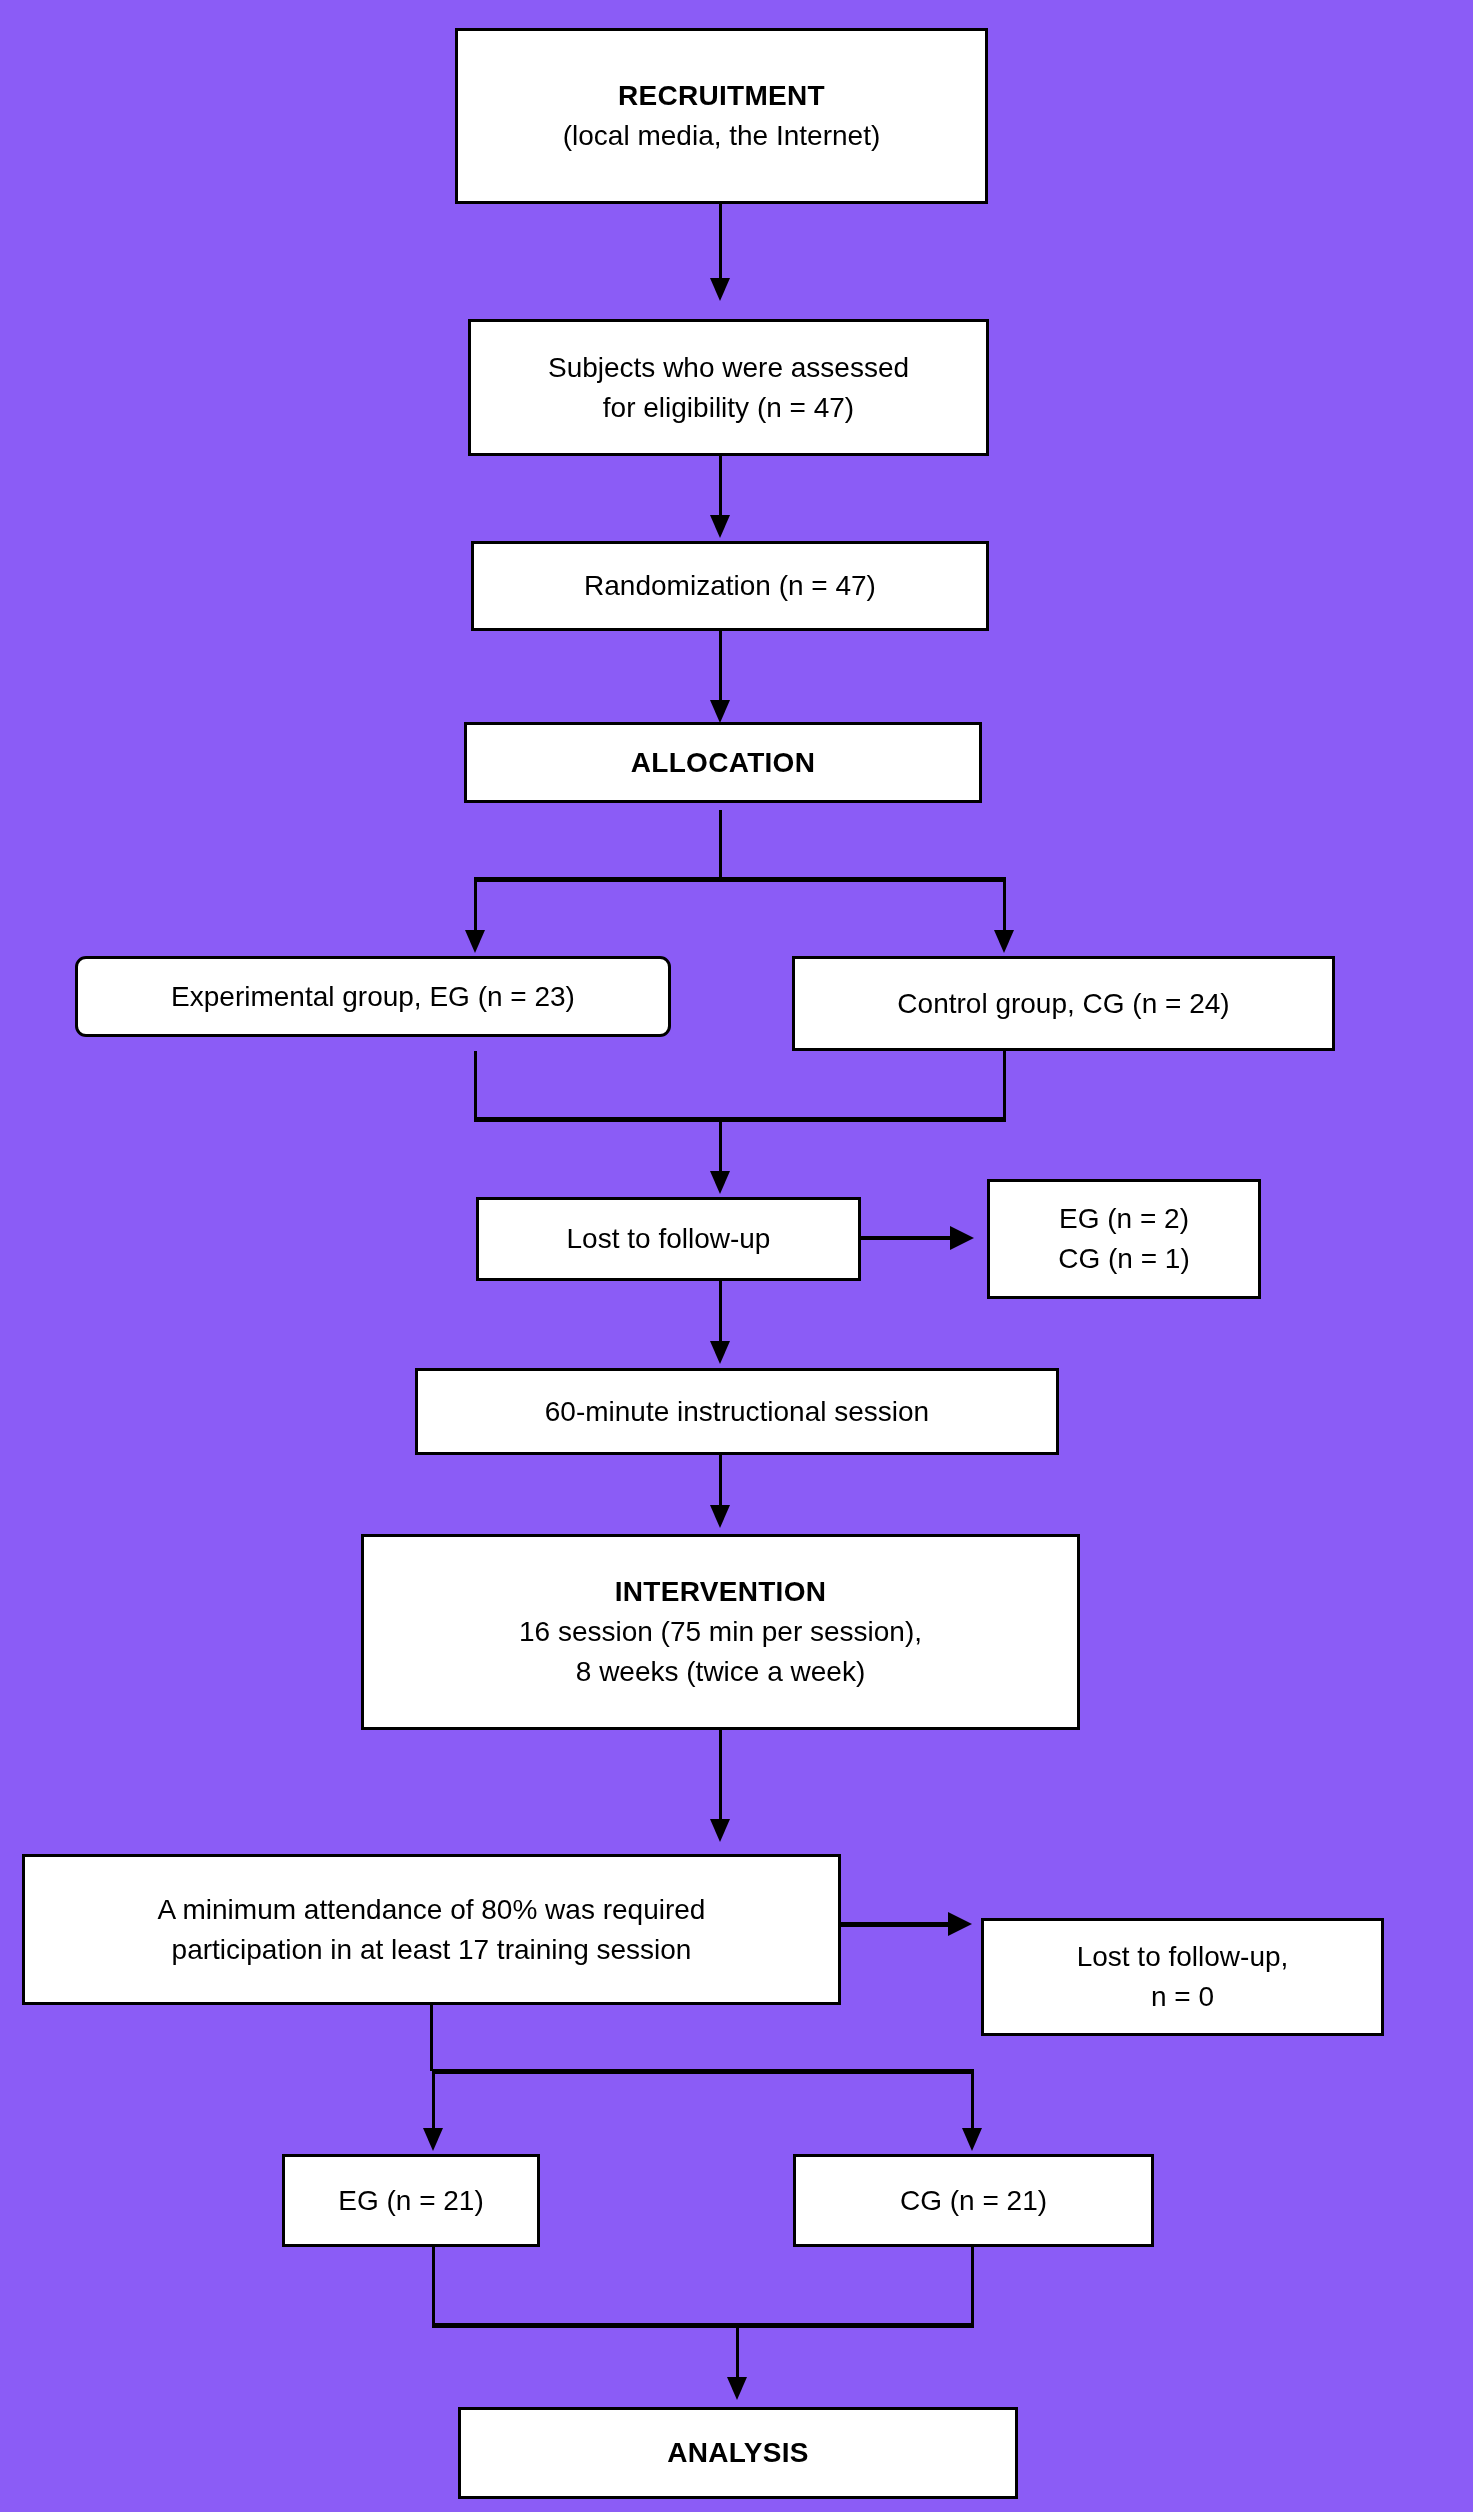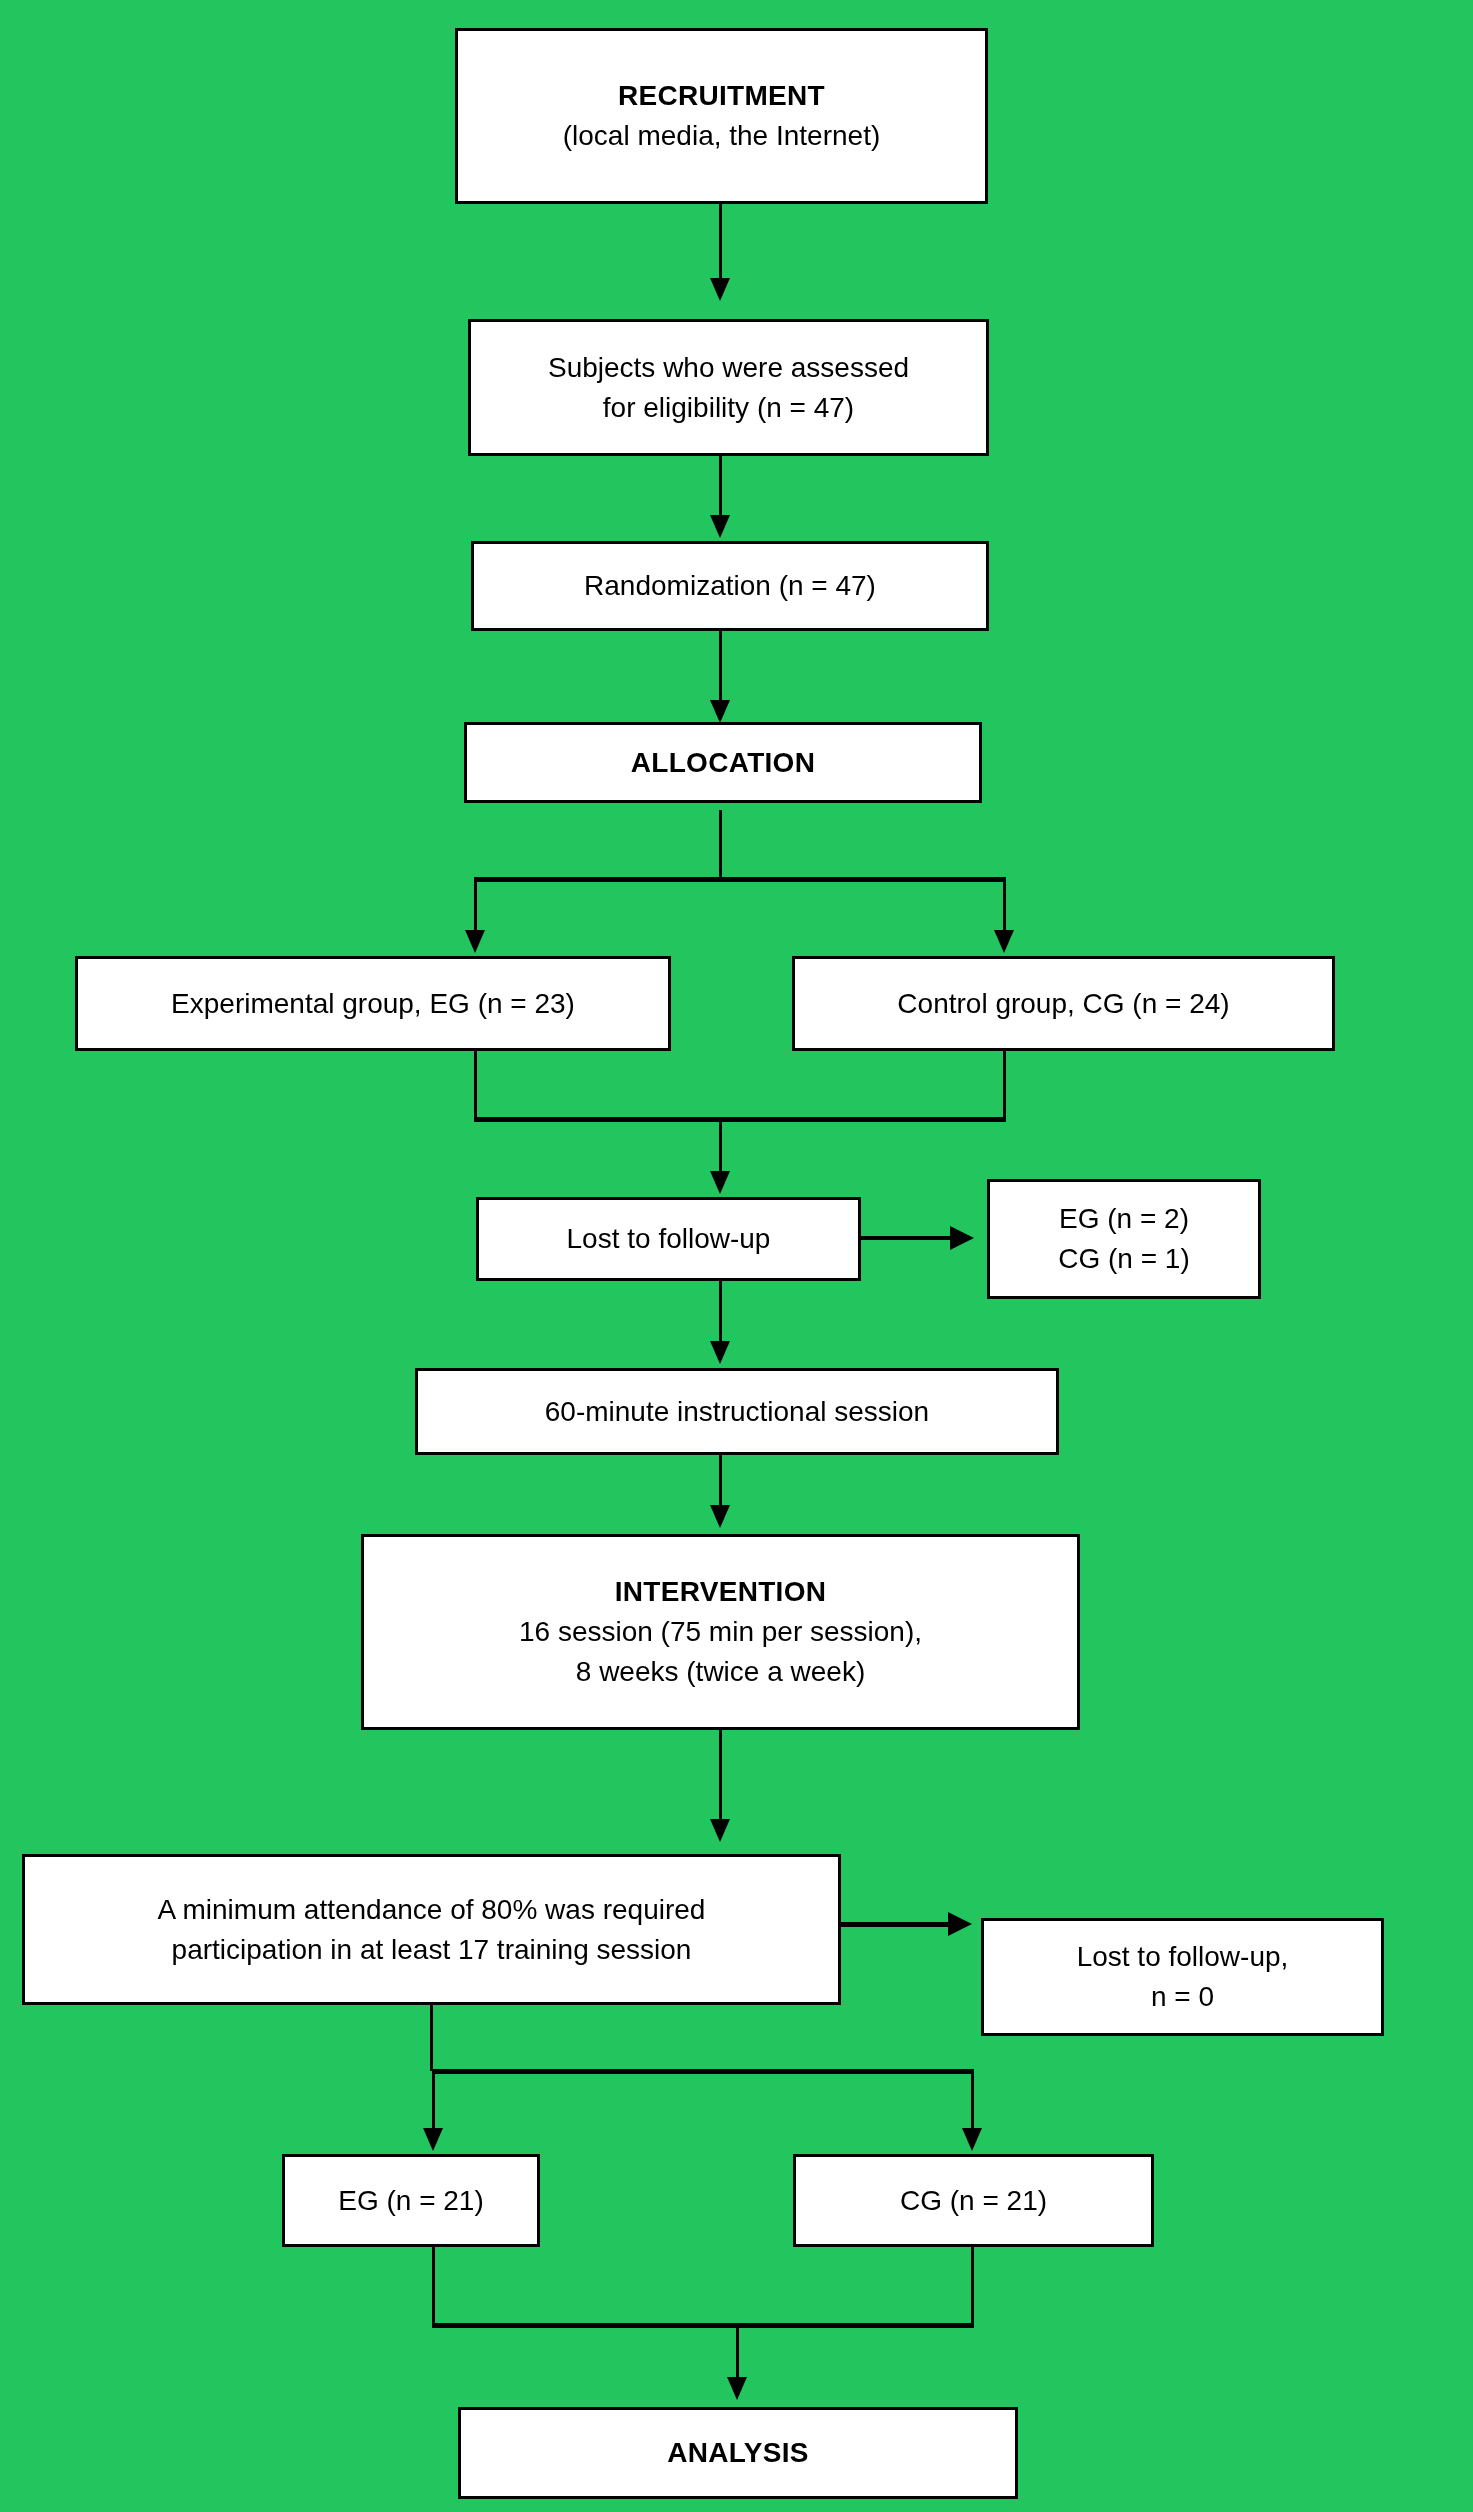--- a/index.html
+++ b/index.html
@@ -1,17 +1,17 @@
 <!DOCTYPE html>
 <html style="font-size:9.6px"><head>
 <meta charset="utf-8">
 <style>
   html,body{margin:0;padding:0;background:#ffffff;}
   body{font-family:"Liberation Sans","DejaVu Sans",sans-serif;color:#000;}
-  #canvas{position:relative;width:1474px;height:2512px;background:#22c55e;overflow:hidden;}
+  #canvas{position:relative;width:1474px;height:2512px;background:#8b5cf6;overflow:hidden;}
 
   .box{
     position:absolute;
     box-sizing:border-box;
     border:3.6px solid #000;
     background:#fff;
     display:flex;
     flex-direction:column;
     align-items:center;
     justify-content:center;
@@ -72,21 +72,21 @@
     <span class="ln bold">ALLOCATION</span>
   </div>
 
   <div class="vline" style="left:719px;top:810px;height:69px;"></div>
   <div class="hline thick" style="left:474px;top:877px;width:532px;"></div>
   <div class="vline" style="left:474px;top:877px;height:63px;"></div>
   <div class="vline" style="left:1003px;top:877px;height:63px;"></div>
   <div class="arrow-down" style="left:465px;top:930px;"></div>
   <div class="arrow-down" style="left:994px;top:930px;"></div>
 
-  <div class="box" style="left:75px;top:956px;width:596px;height:95px;">
+  <div class="box" style="left:75px;top:956px;width:596px;height:81px;border-radius:11px;">
     <span class="ln">Experimental group, EG (n = 23)</span>
   </div>
 
   <div class="box" style="left:792px;top:956px;width:543px;height:95px;">
     <span class="ln">Control group, CG (n = 24)</span>
   </div>
 
   <div class="vline" style="left:474px;top:1051px;height:69px;"></div>
   <div class="vline" style="left:1003px;top:1051px;height:69px;"></div>
   <div class="hline thick" style="left:474px;top:1117px;width:532px;"></div>

